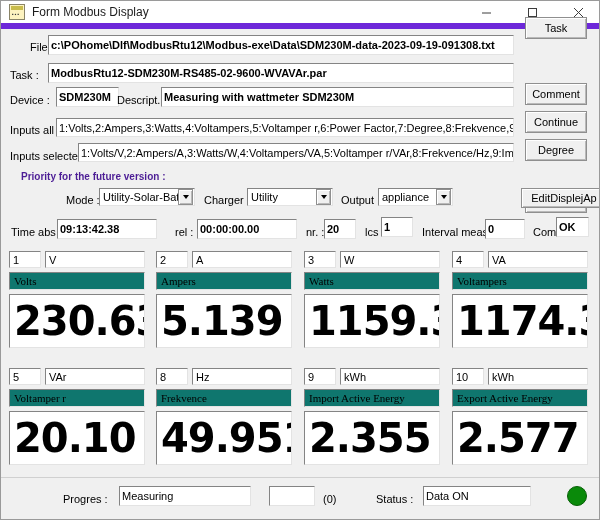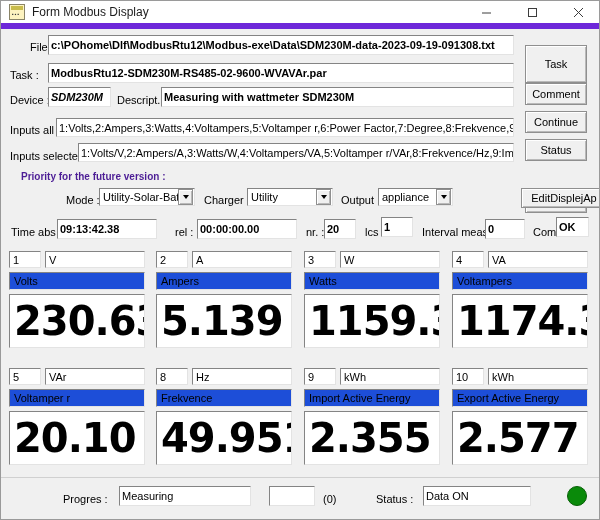--- a/index.html
+++ b/index.html
@@ -193,29 +193,30 @@
     border-bottom: 1px solid #e3e3e3;
     box-sizing: border-box;
     font-size: 11px;
     display: flex; align-items: center;
     padding-left: 3px;
   }
   .p-name {
     position: absolute;
     left: 0; top: 21px;
     right: 0; height: 18px;
-    background: #1d4ed8;
+    background: #0f766e;
     border-top: 1px solid #848484;
     border-left: 1px solid #848484;
     border-right: 1px solid #e3e3e3;
     border-bottom: 1px solid #e3e3e3;
     box-sizing: border-box;
     font-size: 11px;
     display: flex; align-items: center;
     padding-left: 4px;
+    font-family: Liberation Serif, serif;
   }
   .p-val {
     position: absolute;
     left: 0; top: 43px;
     right: 0; height: 54px;
     background: #ffffff;
     border-top: 1px solid #848484;
     border-left: 1px solid #848484;
     border-right: 1px solid #e3e3e3;
     border-bottom: 1px solid #e3e3e3;
@@ -277,38 +278,38 @@
     <div class="win-btn">
       <svg width="11" height="11" viewBox="0 0 11 11">
           <line x1="1" y1="1" x2="10" y2="10" stroke="#3c3c3c" stroke-width="1"></line>
           <line x1="10" y1="1" x2="1" y2="10" stroke="#3c3c3c" stroke-width="1"></line>
         </svg>
     </div>
   </div>
 
   <div class="lbl" style="left:5px; top:39px;padding-left:24px;">File :</div>
   <div class="fld" style="left:47px; top:34px; width:466px; height:20px;">c:\POhome\Dlf\ModbusRtu12\Modbus-exe\Data\SDM230M-data-2023-09-19-091308.txt</div>
-  <div class="btn" style="left:524px; top:44px; width:62px; height:38px;">Task</div>
+  <div class="btn" style="left:524px; top:16px; width:62px; height:22px;">Task</div>
 
   <div class="lbl" style="left:9px; top:67px;">Task :</div>
   <div class="fld" style="left:47px; top:62px; width:466px; height:20px;">ModbusRtu12-SDM230M-RS485-02-9600-WVAVAr.par</div>
 
   <div class="lbl" style="left:9px; top:92px;">Device :</div>
-  <div class="fld" style="left:47px; top:86px; width:63px; height:20px;font-style:italic;">SDM230M</div>
+  <div class="fld" style="left:55px; top:86px; width:63px; height:20px;">SDM230M</div>
   <div class="lbl" style="left:116px; top:92px;">Descript. :</div>
   <div class="fld" style="left:160px; top:86px; width:353px; height:20px;">Measuring with wattmeter SDM230M</div>
   <div class="btn" style="left:524px; top:82px; width:62px; height:22px;">Comment</div>
 
   <div class="lbl" style="left:9px; top:122px;">Inputs all :</div>
   <div class="fld thin" style="left:55px; top:117px; width:458px; height:19px;">1:Volts,2:Ampers,3:Watts,4:Voltampers,5:Voltamper r,6:Power Factor,7:Degree,8:Frekvence,9:Import Active Energy,10</div>
   <div class="btn" style="left:524px; top:110px; width:62px; height:22px;">Continue</div>
 
   <div class="lbl" style="left:9px; top:148px;">Inputs selected :</div>
   <div class="fld thin" style="left:77px; top:142px; width:436px; height:19px;">1:Volts/V,2:Ampers/A,3:Watts/W,4:Voltampers/VA,5:Voltamper r/VAr,8:Frekvence/Hz,9:Import Active Energy/k</div>
-  <div class="btn" style="left:524px; top:138px; width:62px; height:22px;">Status</div>
+  <div class="btn" style="left:524px; top:138px; width:62px; height:22px;">Degree</div>
 
   <div class="section-head" style="left:20px; top:170px;">Priority for the future version  :</div>
   <div class="btn" style="left:524px; top:164px; width:62px; height:22px;margin-top:26px;">Stop</div>
 
   <div class="lbl" style="left:65px; top:192px;">Mode :</div>
   <div class="combo" style="left:98px; top:187px; width:96px; height:18px;">
     <span class="cv">Utility-Solar-Bat</span>
     <span class="arrow">
         <i></i>
       </span>

